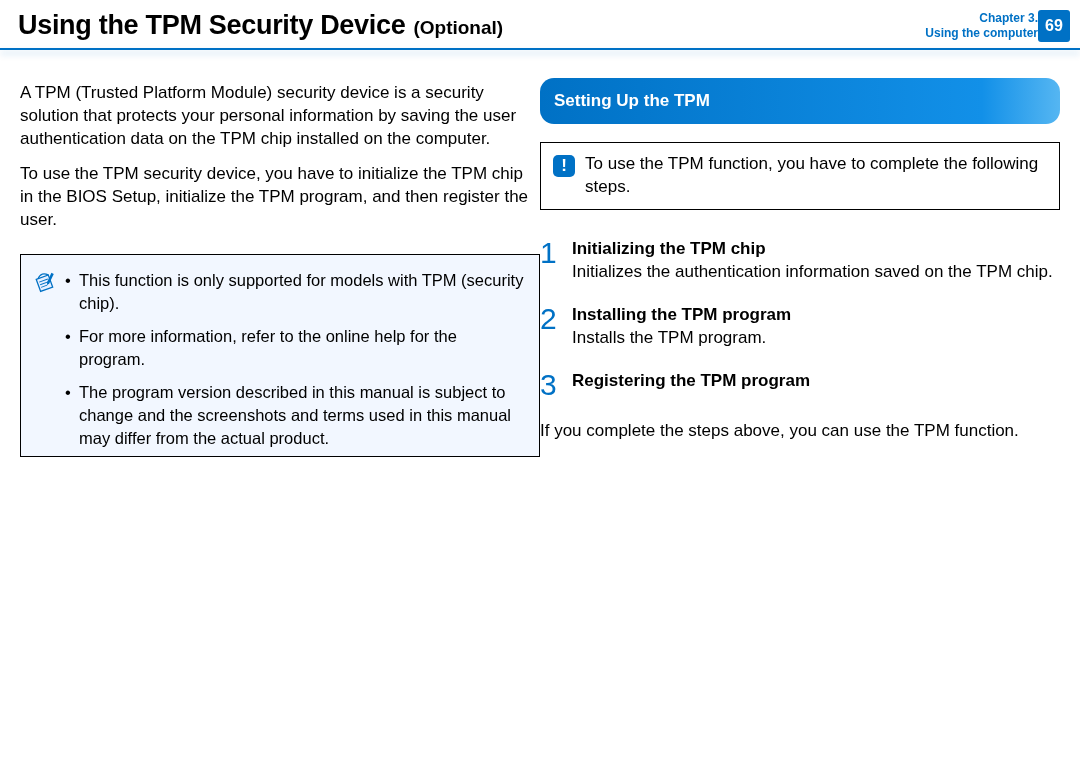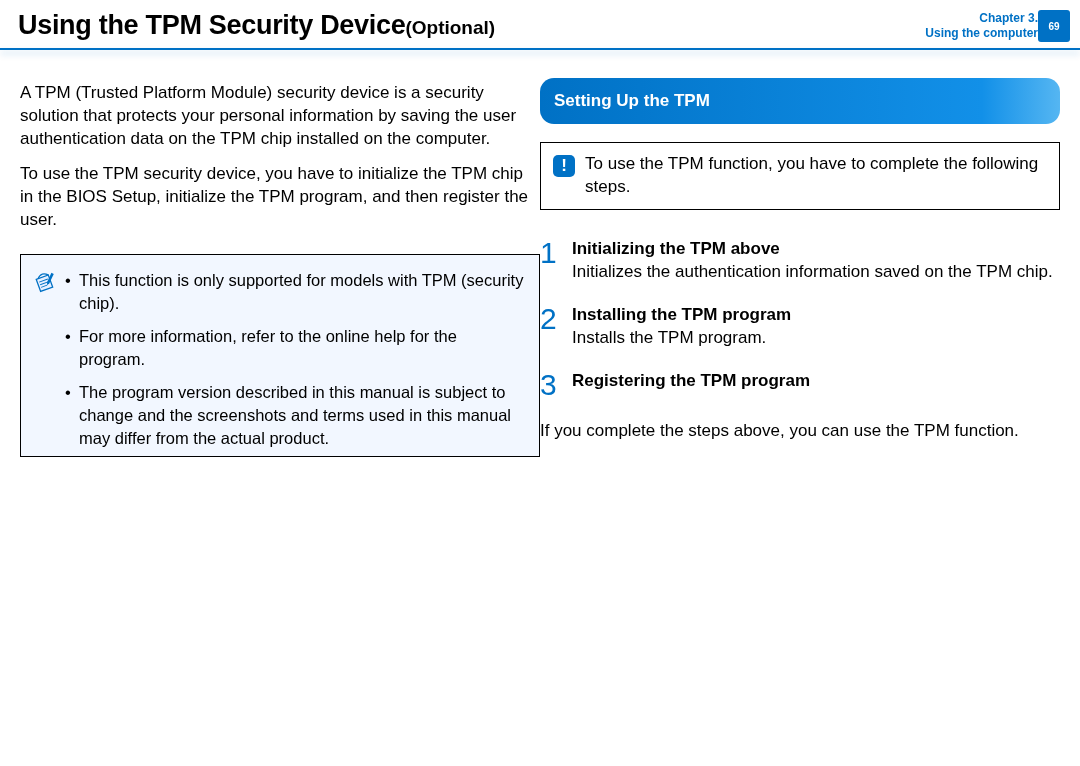--- a/index.html
+++ b/index.html
@@ -10,21 +10,21 @@
       background: #fff;
       color: #000;
       position: relative;
     }
     .header {
       display: flex;
       align-items: flex-start;
       justify-content: space-between;
       padding: 10px 10px 0 18px;
     }
-    .title-block { display: flex; align-items: baseline; }
+    .title-block { display: flex; align-items: baseline; gap: 8px; }
     .page-title {
       font-size: 27px;
       font-weight: 700;
       color: #000;
       letter-spacing: -0.3px;
     }
     .page-title-suffix {
       font-size: 19px;
       font-weight: 700;
       color: #000;
@@ -38,21 +38,21 @@
       color: #0071c5;
       font-size: 12px;
       font-weight: 700;
       line-height: 1.25;
     }
     .page-number {
       width: 32px;
       height: 32px;
       background: #0071c5;
       color: #fff;
-      font-size: 10px;
+      font-size: 16px;
       font-weight: 700;
       display: flex;
       align-items: center;
       justify-content: center;
       border-radius: 3px;
     }
     .rule {
       height: 2px;
       background: linear-gradient(to bottom, rgba(0,113,197,0.85), rgba(0,113,197,0.0));
       background: #0071c5;
@@ -207,21 +207,21 @@
     <div class="section-banner">Setting Up the TPM</div>
 
     <div class="alertbox">
       <div class="alert-icon">!</div>
       <div class="alertbox-text">To use the TPM function, you have to complete the following steps.</div>
     </div>
 
     <div class="step-row">
       <div class="step-num">1</div>
       <div class="step-body">
-        <div class="step-title">Initializing the TPM above</div>
+        <div class="step-title">Initializing the TPM chip</div>
         <div>Initializes the authentication information saved on the TPM chip.</div>
       </div>
     </div>
 
     <div class="step-row">
       <div class="step-num">2</div>
       <div class="step-body">
         <div class="step-title">Installing the TPM program</div>
         <div>Installs the TPM program.</div>
       </div>

